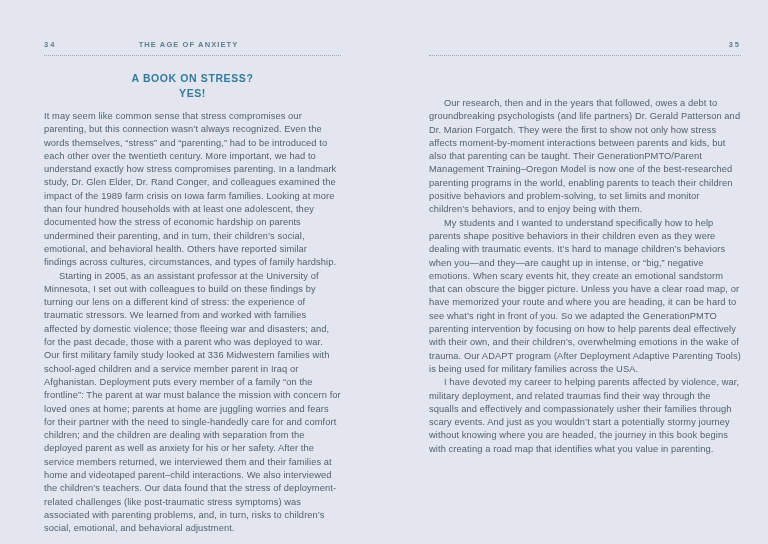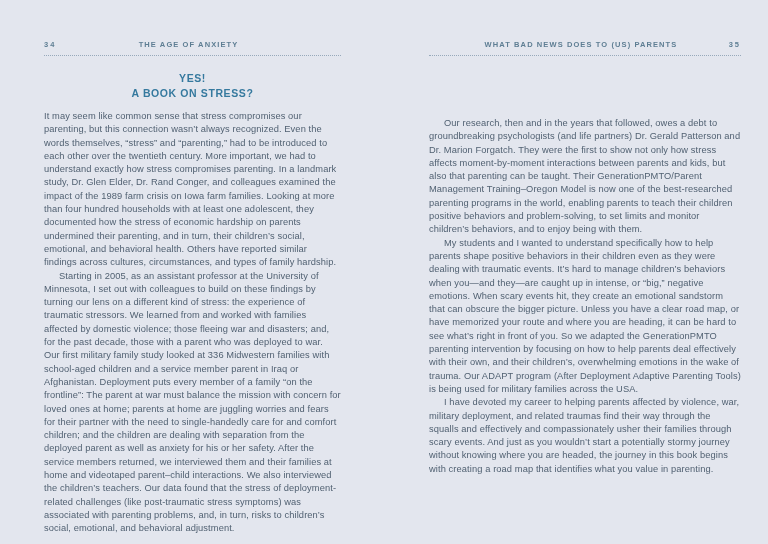--- a/index.html
+++ b/index.html
@@ -54,21 +54,21 @@
     margin-top: 15px;
     text-align: center;
     color: #35799e;
     font-weight: bold;
     font-size: 10.5px;
     line-height: 15px;
     letter-spacing: 0.6px;
   }
 
   .body-text { margin-top: 9px; }
-  .body-text-right { margin-top: 61px; }
+  .body-text-right { margin-top: 41px; }
 
   p.para {
     margin: 0;
     font-size: 9.3px;
     line-height: 13.3px;
     letter-spacing: 0.1px;
     color: #516172;
     text-align: left;
   }
   p.para.indent { text-indent: 15px; }
@@ -79,35 +79,34 @@
 <div class="spread">
 
   <div class="page page-left">
 
     <div class="pagehead">
       <span class="folio folio-left">34</span>
       <span class="running-head">THE AGE OF ANXIETY</span>
     </div>
 
     <div class="chapter-heading">
+      <div>A BOOK ON STRESS?</div>
       <div>YES!</div>
-      <div>A BOOK ON STRESS?</div>
     </div>
 
     <div class="body-text">
       <p class="para">It may seem like common sense that stress compromises our parenting, but this connection wasn’t always recognized. Even the words themselves, “stress” and “parenting,” had to be introduced to each other over the twentieth century. More important, we had to understand exactly how stress compromises parenting. In a landmark study, Dr. Glen Elder, Dr. Rand Conger, and colleagues examined the impact of the 1989 farm crisis on Iowa farm families. Looking at more than four hundred households with at least one adolescent, they documented how the stress of economic hardship on parents undermined their parenting, and in turn, their children’s social, emotional, and behavioral health. Others have reported similar findings across cultures, circumstances, and types of family hardship.</p>
       <p class="para indent">Starting in 2005, as an assistant professor at the University of Minnesota, I set out with colleagues to build on these findings by turning our lens on a different kind of stress: the experience of traumatic stressors. We learned from and worked with families affected by domestic violence; those fleeing war and disasters; and, for the past decade, those with a parent who was deployed to war. Our first military family study looked at 336 Midwestern families with school-aged children and a service member parent in Iraq or Afghanistan. Deployment puts every member of a family “on the frontline”: The parent at war must balance the mission with concern for loved ones at home; parents at home are juggling worries and fears for their partner with the need to single-handedly care for and comfort children; and the children are dealing with separation from the deployed parent as well as anxiety for his or her safety. After the service members returned, we interviewed them and their families at home and videotaped parent–child interactions. We also interviewed the children’s teachers. Our data found that the stress of deployment-related challenges (like post-traumatic stress symptoms) was associated with parenting problems, and, in turn, risks to children’s social, emotional, and behavioral adjustment.</p>
     </div>
 
   </div>
 
   <div class="page page-right">
 
     <div class="pagehead">
-      <span class="running-head">WHAT BAD NEWS DOES TO (US) PARENTS</span>
       <span class="folio folio-right">35</span>
     </div>
 
     <div class="body-text body-text-right">
       <p class="para indent">Our research, then and in the years that followed, owes a debt to groundbreaking psychologists (and life partners) Dr. Gerald Patterson and Dr. Marion Forgatch. They were the first to show not only how stress affects moment-by-moment interactions between parents and kids, but also that parenting can be taught. Their GenerationPMTO/Parent Management Training–Oregon Model is now one of the best-researched parenting programs in the world, enabling parents to teach their children positive behaviors and problem-solving, to set limits and monitor children’s behaviors, and to enjoy being with them.</p>
       <p class="para indent">My students and I wanted to understand specifically how to help parents shape positive behaviors in their children even as they were dealing with traumatic events. It’s hard to manage children’s behaviors when you—and they—are caught up in intense, or “big,” negative emotions. When scary events hit, they create an emotional sandstorm that can obscure the bigger picture. Unless you have a clear road map, or have memorized your route and where you are heading, it can be hard to see what’s right in front of you. So we adapted the GenerationPMTO parenting intervention by focusing on how to help parents deal effectively with their own, and their children’s, overwhelming emotions in the wake of trauma. Our ADAPT program (After Deployment Adaptive Parenting Tools) is being used for military families across the USA.</p>
       <p class="para indent">I have devoted my career to helping parents affected by violence, war, military deployment, and related traumas find their way through the squalls and effectively and compassionately usher their families through scary events. And just as you wouldn’t start a potentially stormy journey without knowing where you are headed, the journey in this book begins with creating a road map that identifies what you value in parenting.</p>
     </div>
 
   </div>

